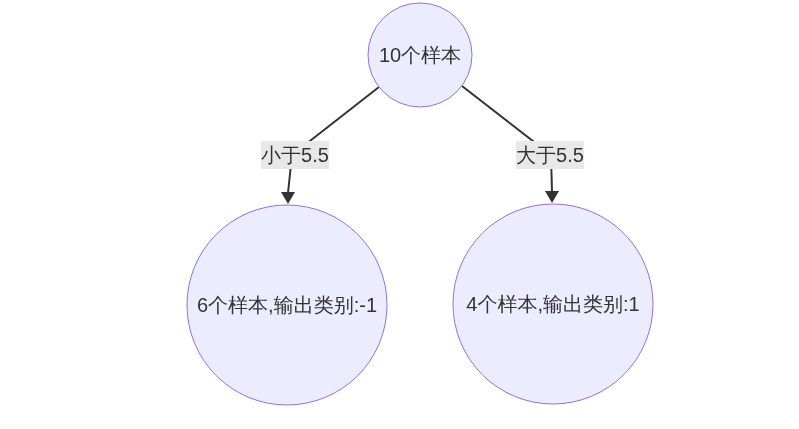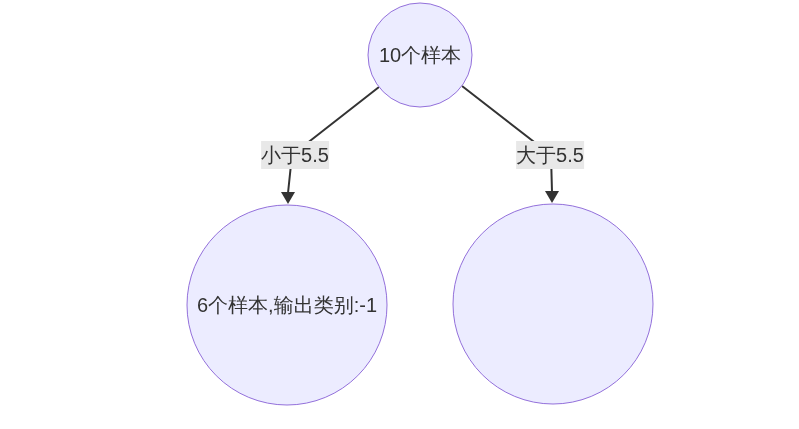--- a/index.html
+++ b/index.html
@@ -62,18 +62,19 @@
 
     <circle class="node-circle" cx="420" cy="55" r="52"></circle>
     <circle class="node-circle" cx="287" cy="305" r="100"></circle>
     <circle class="node-circle" cx="553" cy="304" r="100"></circle>
   </svg>
 
   <div class="node-label" style="left:420px; top:55px;">10个样本</div>
 
   <div class="node-label" style="left:287px; top:305px;text-align:right;">6个样本,输出类别:-1</div>
 
+  <div class="node-label" style="left:553px; top:304px;">4个样本,输出类别:1</div>
 
   <div class="edge-label" style="left:295px; top:155px;">小于5.5</div>
 
   <div class="edge-label" style="left:550px; top:155px;">大于5.5</div>
 
 </div>
 
 </body></html>

